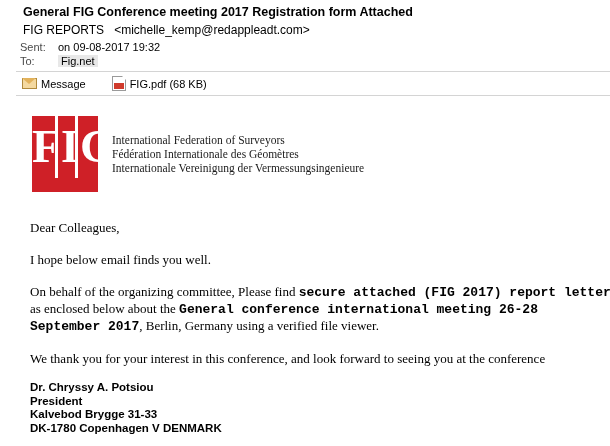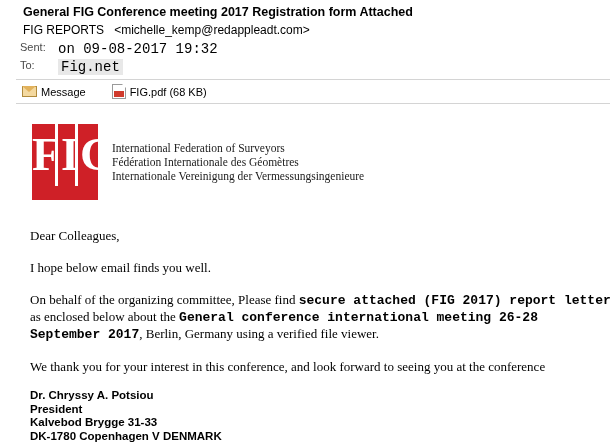--- a/index.html
+++ b/index.html
@@ -47,22 +47,21 @@
     padding: 1px 0 1px 4px;
   }
   .hdr-label {
     color: #4a4a4a;
     width: 38px;
     flex: 0 0 38px;
     font-size: 11px;
   }
   .hdr-value {
     color: #000;
-    font-size: 14px;
-    font-family: Liberation Mono, monospace;
+    font-size: 11px;
   }
   .hdr-value.boxed {
     background: #e8e8e8;
     padding: 0 3px;
     display: inline-block;
   }
   .sep {
     border-bottom: 1px solid #d4d4d4;
     margin: 3px 0 0 0;
   }

